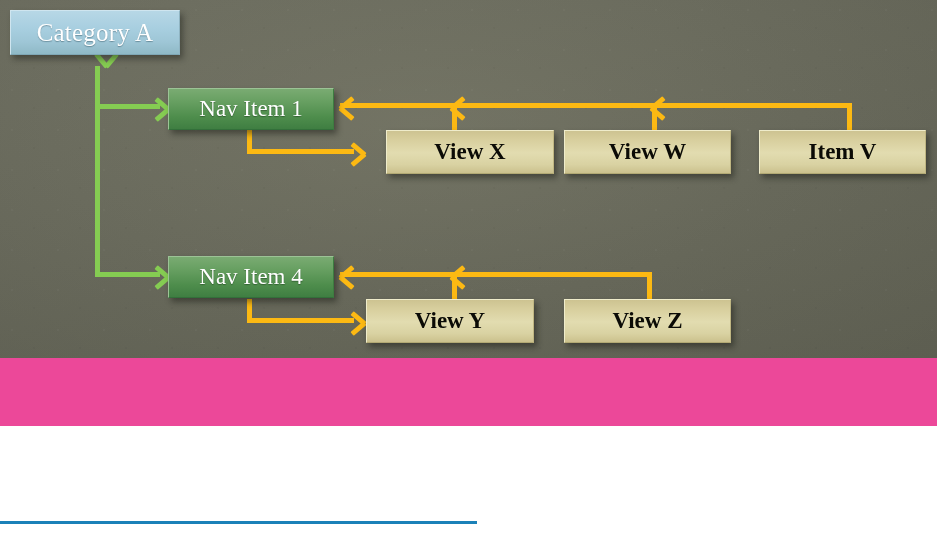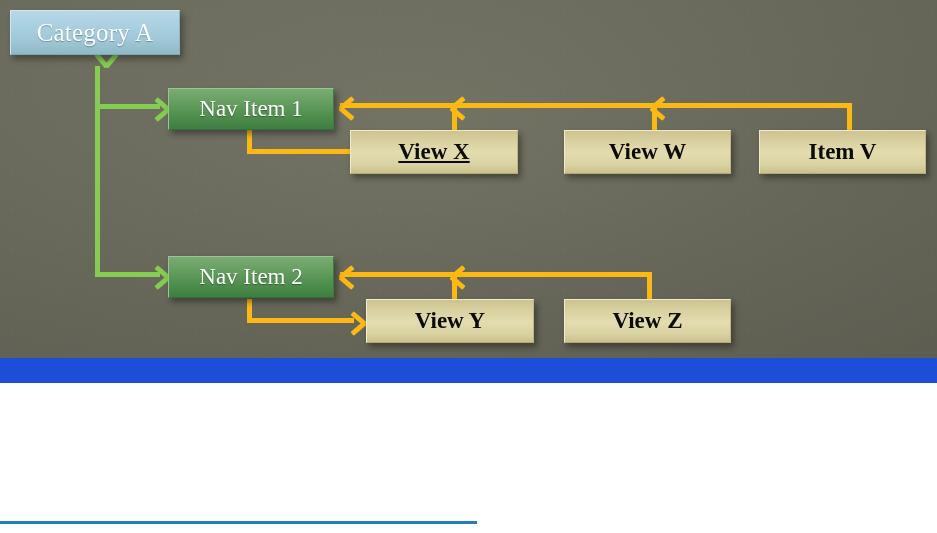--- a/index.html
+++ b/index.html
@@ -9,22 +9,22 @@
     background: #ffffff;
     width: 937px;
     height: 533px;
     overflow: hidden;
     font-family: "Liberation Serif", serif;
   }
 
   #page {
     position: relative;
     width: 937px;
-    height: 383px;
-    background: #1d4ed8;
+    height: 426px;
+    background: #ec4899;
   }
 
   
   .slide-panel {
     position: absolute;
     left: 0;
     top: 0;
     width: 937px;
     height: 358px;
     background:
@@ -187,24 +187,24 @@
 
     <div class="node category" style="left:10px; top:10px; width:170px; height:45px;">
       <span>Category A</span>
     </div>
 
     <div class="node nav" style="left:168px; top:88px; width:166px; height:42px;">
       <span>Nav Item 1</span>
     </div>
 
     <div class="node nav" style="left:168px; top:256px; width:166px; height:42px;">
-      <span>Nav Item 2</span>
-    </div>
-
-    <div class="node view" style="left:350px; top:130px; width:168px; height:44px;text-decoration:underline;">
+      <span>Nav Item 4</span>
+    </div>
+
+    <div class="node view" style="left:386px; top:130px; width:168px; height:44px;">
       <span>View X</span>
     </div>
 
     <div class="node view" style="left:564px; top:130px; width:167px; height:44px;font-family:Liberation Serif, serif;">
       <span>View W</span>
     </div>
 
     <div class="node view" style="left:759px; top:130px; width:167px; height:44px;">
       <span>Item V</span>
     </div>

